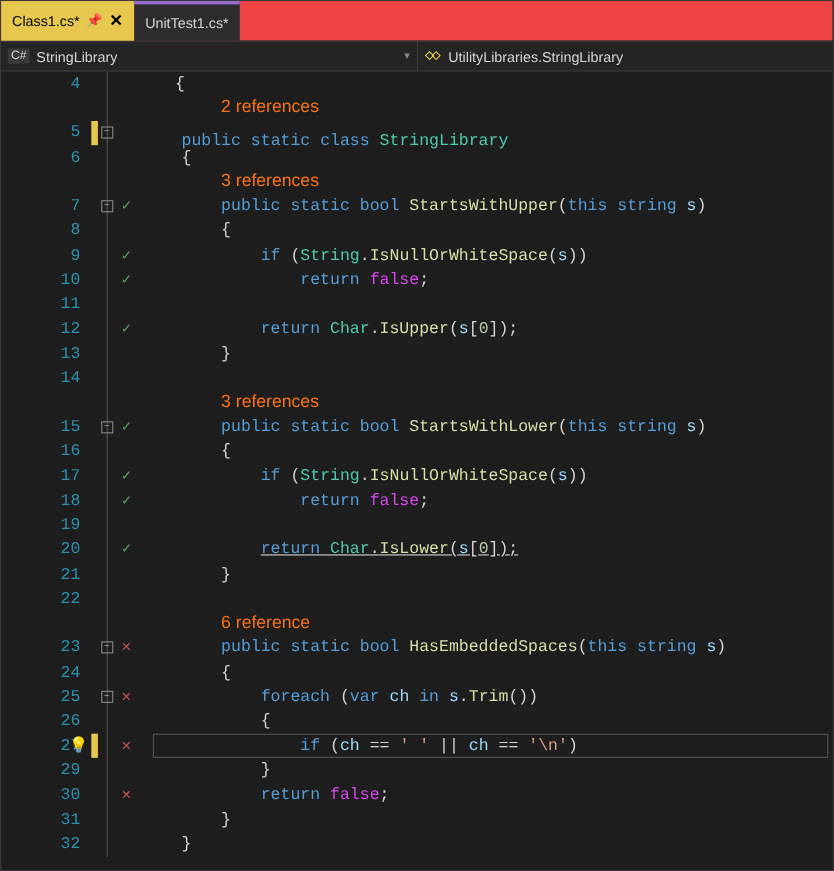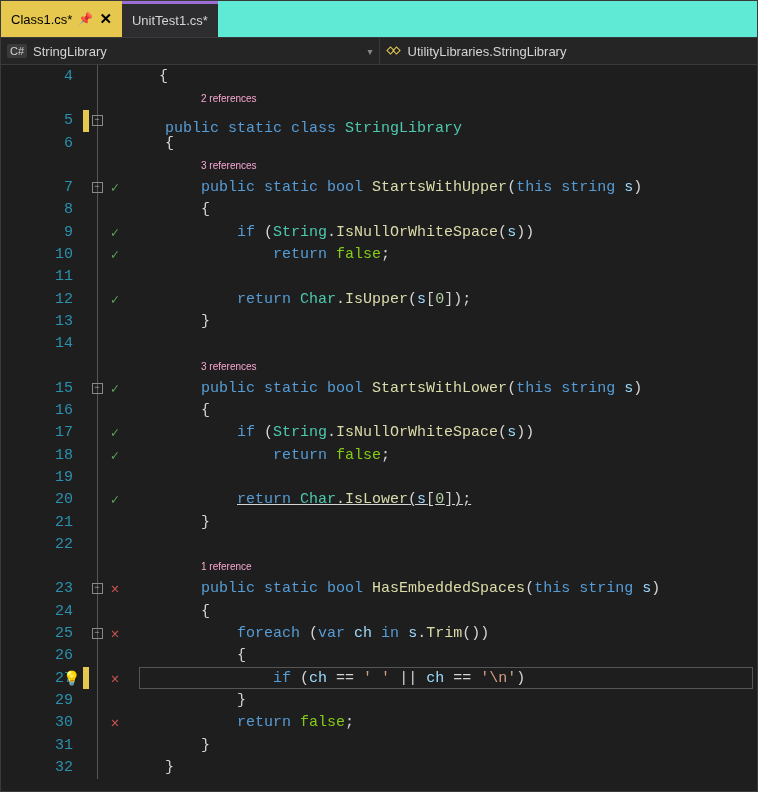--- a/index.html
+++ b/index.html
@@ -6,21 +6,21 @@
   body {
     width: 758px; height: 792px;
     background: #1e1e1e;
     font-family: Consolas, 'Courier New', monospace;
     font-size: 15px;
     overflow: hidden;
     color: #d4d4d4;
     border: 1px solid #3a3a3a;
   }
   
-  .tab-bar { display: flex; height: 36px; background: #5eead4; }
+  .tab-bar { display: flex; height: 36px; background: #ef4444; }
   .tab {
     display: flex; align-items: center; gap: 6px;
     padding: 0 10px; height: 100%;
     color: #d4d4d4; cursor: pointer;
     font-family: 'Segoe UI', sans-serif; font-size: 13px;
   }
   .tab.active { background: #e6c84f; color: #000; }
   .tab.active .close-x { color: #000; }
   .tab .close-x { font-size: 15px; font-weight: bold; }
   .tab.inactive { background: #2d2d30; border-top: 3px solid #9b6dd7; padding-top:0; }
@@ -69,22 +69,22 @@
 
   
   .kw { color:#569cd6; }      
   .type { color:#4ec9b0; }    
   .method { color:#dcdcaa; }  
   .param { color:#9cdcfe; }
   .punct { color:#d4d4d4; }
   .brace { color:#d4d4d4; }
   .num { color:#b5cea8; }
   .str { color:#d69d85; }
-  .lit { color:#84cc16; }
-  .codelens { color:#f9a8d4; font-size:10px; font-family:'Segoe UI',sans-serif;text-align:right; }
+  .lit { color:#d946ef; }
+  .codelens { color:#f97316; font-size:16px; font-family:'Segoe UI',sans-serif;text-align:right; }
 
   .bulb { position:absolute; left:62px; color:#e6c84f; font-size:14px; z-index:3;}
   .current-line-box {
     position:absolute;
     left:138px; right:4px; height:22px;
     border:1px solid #555;
     pointer-events:none;
     z-index:1;
   }
 </style>
@@ -404,21 +404,21 @@
     <div class="line">
       <div class="gutter"></div>
       <div class="changebar"></div>
       <div class="fold-col">
         <div class="fold-line"></div>
       </div>
       <div class="status-col"></div>
       <div class="indent-col">
         <div class="indent-guide" style="left: 4px;"></div>
       </div>
-      <div class="code codelens" style="padding-left: 42px;">1 reference</div>
+      <div class="code codelens" style="padding-left: 42px;">6 reference</div>
     </div>
     <div class="line">
       <div class="gutter">23</div>
       <div class="changebar"></div>
       <div class="fold-col">
         <div class="fold-line"></div>
         <div class="fold-box">−</div>
       </div>
       <div class="status-col">
         <span class="fail"></span>

